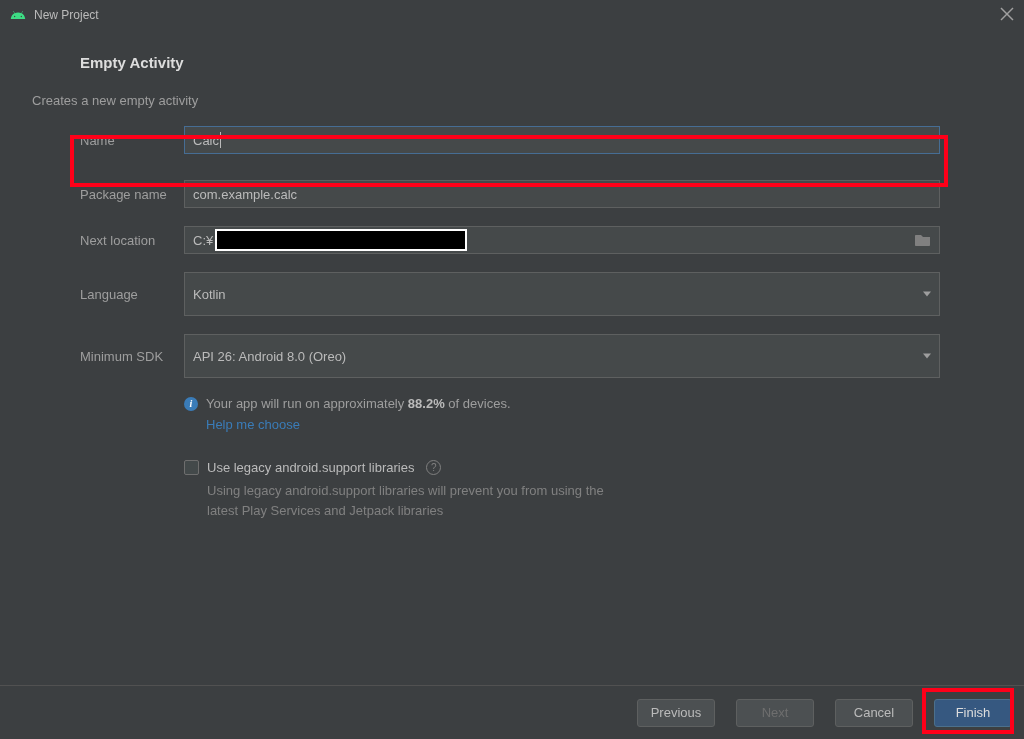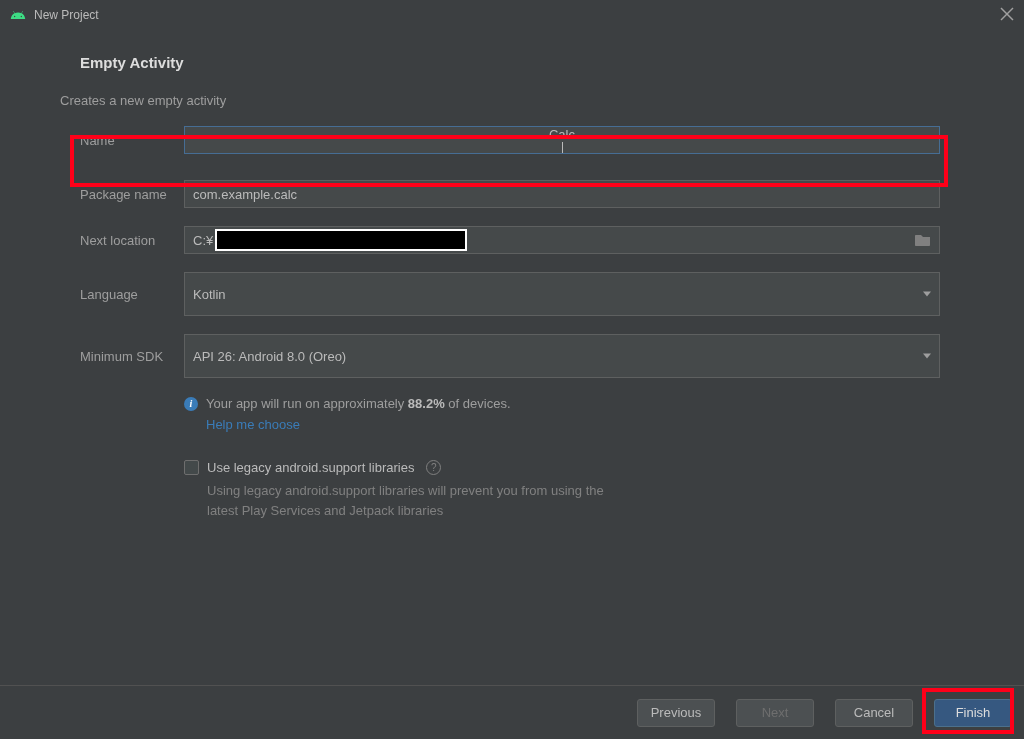--- a/index.html
+++ b/index.html
@@ -38,21 +38,21 @@
   .heading {
     color: #dddddd;
     font-size: 15px;
     font-weight: 600;
     margin-left: 80px;
     margin-bottom: 22px;
   }
   .subtitle {
     color: #9e9e9e;
     font-size: 13px;
-    margin-left: 60px;
+    margin-left: 32px;
     margin-bottom: 18px;
   }
   .row {
     display: flex;
     align-items: center;
     margin-bottom: 18px;
     padding-left: 80px;
   }
   .row .label {
     width: 104px;
@@ -70,21 +70,20 @@
     border: 1px solid #5e6060;
     color: #bbbbbb;
     padding: 0 8px;
     font-size: 13px;
     font-family: inherit;
     outline: none;
   }
   .text-input.focused {
     border: 1px solid #466d94;
     background: #45494a;
-    flex-direction: column;
   }
   .select {
     width: 100%;
     height: 44px;
     background: #45494a;
     border: 1px solid #5e6060;
     color: #bbbbbb;
     padding: 0 8px;
     font-size: 13px;
     display: flex;

